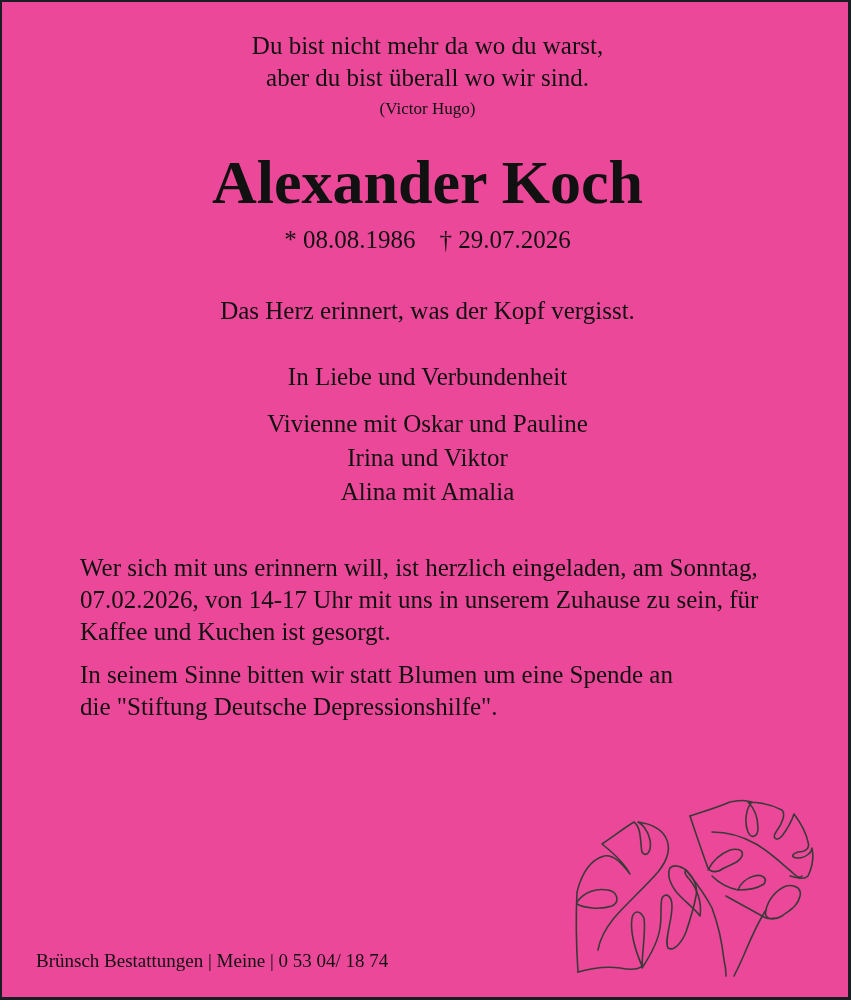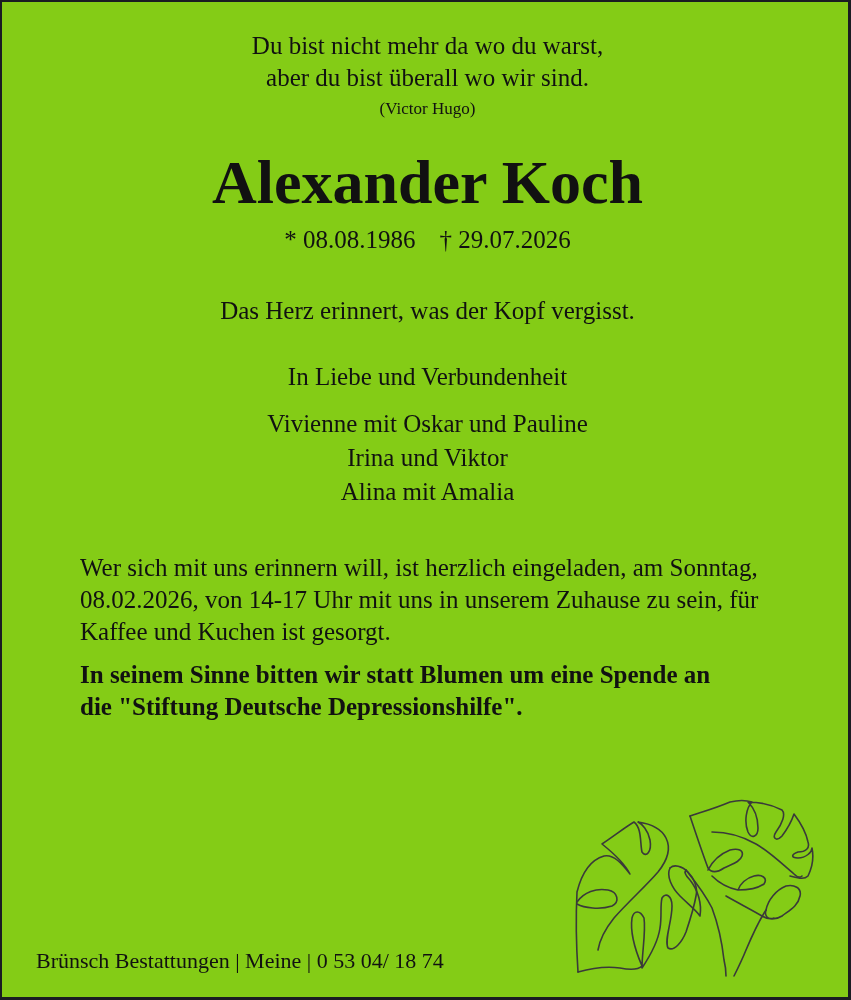--- a/index.html
+++ b/index.html
@@ -1,43 +1,43 @@
 <!DOCTYPE html>
 <html><head>
 <meta charset="utf-8">
 <style>
   html, body { margin: 0; padding: 0; background: #ffffff; }
   body { width: 851px; height: 1000px; position: relative; overflow: hidden; }
   .card {
     position: absolute; left: 0; top: 0; width: 851px; height: 1000px;
     box-sizing: border-box; border: 2px solid #1a1d22; border-right-width: 3px; border-bottom-width: 3px;
-    background: #84cc16; color: #111111;
+    background: #ec4899; color: #111111;
     font-family: "Liberation Serif", "DejaVu Serif", serif;
   }
   .center { position: absolute; left: 0; width: 851px; text-align: center; }
   .quote { top: 28px; font-size: 25px; line-height: 32px; }
   .quote .line { display: block; }
   .author { top: 96px; font-size: 17px; line-height: 22px; }
   .name { top: 142px; font-size: 62px; font-weight: bold; line-height: 76px; letter-spacing: 0px; }
   .dates { top: 222px; font-size: 25px; line-height: 32px; }
   .dates .sep { display: inline-block; width: 24px; }
   .motto { top: 293px; font-size: 25px; line-height: 32px; }
   .love { top: 359px; font-size: 25px; line-height: 32px; }
   .family { top: 405px; font-size: 25px; line-height: 34px; }
   .family .line { display: block; }
   .para {
     position: absolute; left: 34px; width: 790px;
     font-size: 25px; line-height: 32px; text-align: left;
     transform-origin: left top;
   }
   .para .line { display: block; white-space: nowrap; margin-left: 44px; }
   .p1 { top: 550px; text-align: justify; }
-  .p2 { top: 657px; font-weight: bold; }
+  .p2 { top: 657px; }
   .p3 { top: 732px; }
-  .footer { position: absolute; left: 34px; top: 946px; font-size: 22px; line-height: 26px; white-space: pre; }
+  .footer { position: absolute; left: 34px; top: 946px; font-size: 19px; line-height: 26px; white-space: pre; }
   .leaves { position: absolute; left: 560px; top: 790px; width: 290px; height: 200px; }
 </style>
 </head>
 <body>
 
 <div class="card">
 
   <div class="center quote">
     <span class="line">Du bist nicht mehr da wo du warst,</span>
     <span class="line">aber du bist überall wo wir sind.</span>
@@ -57,21 +57,21 @@
   <div class="center love">In Liebe und Verbundenheit</div>
 
   <div class="center family">
     <span class="line">Vivienne mit Oskar und Pauline</span>
     <span class="line">Irina und Viktor</span>
     <span class="line">Alina mit Amalia</span>
   </div>
 
   <div class="para p1">
     <span class="line">Wer sich mit uns erinnern will, ist herzlich eingeladen, am Sonntag,</span>
-    <span class="line">08.02.2026, von 14-17 Uhr mit uns in unserem Zuhause zu sein, für</span>
+    <span class="line">07.02.2026, von 14-17 Uhr mit uns in unserem Zuhause zu sein, für</span>
     <span class="line">Kaffee und Kuchen ist gesorgt.</span>
   </div>
 
   <div class="para p2">
     <span class="line">In seinem Sinne bitten wir statt Blumen um eine Spende an</span>
     <span class="line">die "Stiftung Deutsche Depressionshilfe".</span>
   </div>
 
   <div class="para p3">
   </div>

